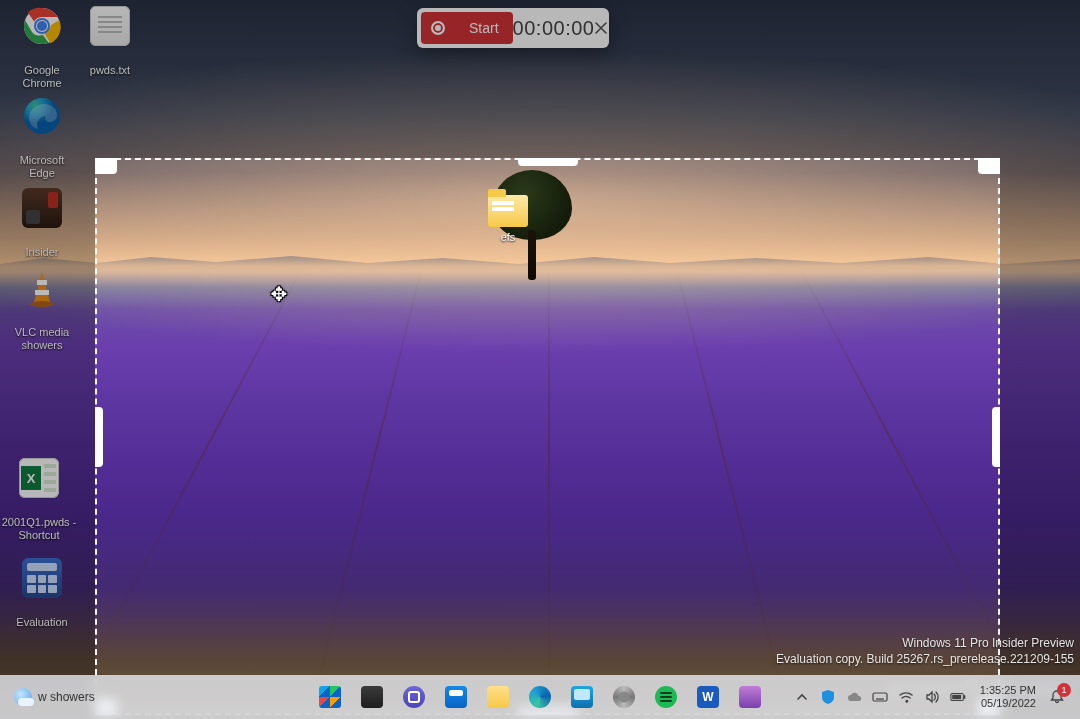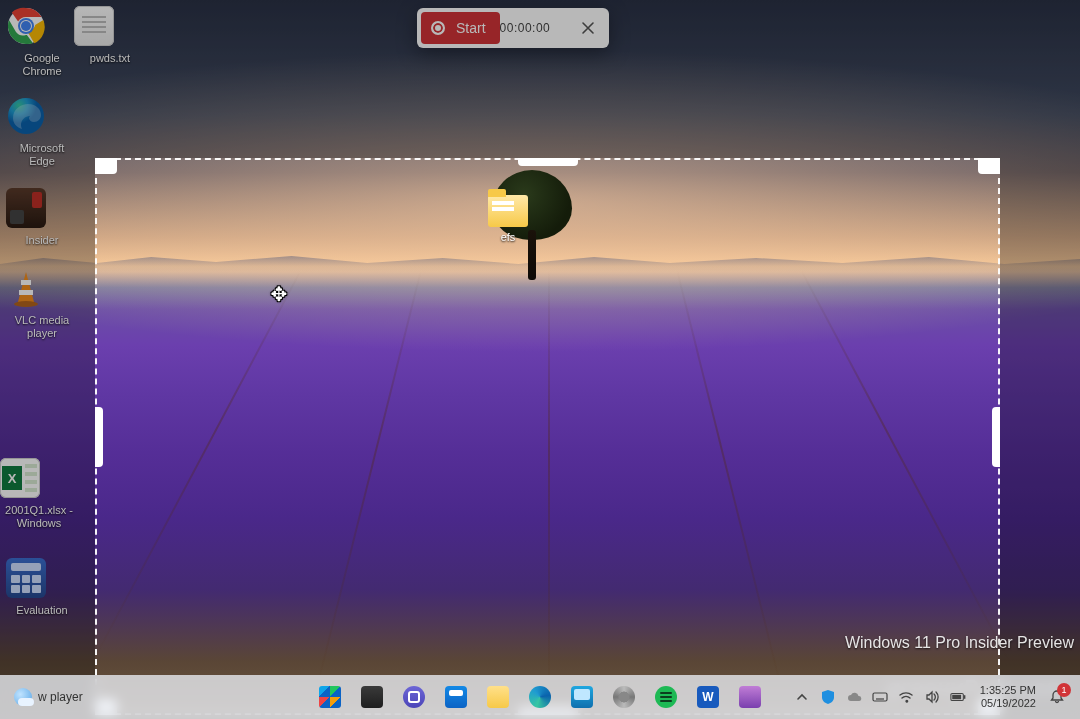--- a/index.html
+++ b/index.html
@@ -26,27 +26,27 @@
   #tree { position: absolute; left: 492px; top: 170px; width: 80px; height: 110px; }
   #tree .canopy { position:absolute; left:0; top:0; width:80px; height:70px; background: radial-gradient(circle at 40% 35%, #2a3a1b, #141c0a 70%); border-radius: 50% 50% 48% 48% / 55% 55% 45% 45%; }
   #tree .trunk { position:absolute; left:36px; top:60px; width:8px; height:50px; background: linear-gradient(#1a120a,#0d0905); border-radius: 3px; }
 
   
   #recorder {
     position:absolute; top:8px; left:417px; width:192px; height:40px;
     background:#fff; border-radius:6px; display:flex; align-items:center;
     box-shadow:0 6px 20px rgba(0,0,0,.35); padding:4px;
   }
-  #start-btn { height:32px; padding:0 14px 0 10px; background:#d13438; color:#fff; border:none; border-radius:4px; display:flex; align-items:center; gap:11px; font-size:14px; font-weight:500; cursor:pointer; }
+  #start-btn { height:32px; padding:0 14px 0 10px; background:#d13438; color:#fff; border:none; border-radius:4px; display:flex; align-items:center; gap:24px; font-size:14px; font-weight:500; cursor:pointer; }
   #start-btn .dot { width:14px; height:14px; border-radius:50%; border:2px solid #fff; background:#fff; box-shadow: inset 0 0 0 2px #d13438; }
-  #timer { flex:1; text-align:left; font-size:12px; color:#444; letter-spacing:.5px; }
+  #timer { flex:1; text-align:center; font-size:20px; color:#444; letter-spacing:.5px; }
   #close-rec { width:34px; height:32px; display:flex; align-items:center; justify-content:center; color:#555; font-size:14px; cursor:pointer; border-radius:4px; }
 
   
-  .dicon { position:absolute; width:72px; display:flex; flex-direction:column; gap:6px; cursor:pointer; }
+  .dicon { position:absolute; width:72px; display:flex; flex-direction:column; align-items:center; gap:18px; cursor:pointer; }
   .dicon .glyph { width:40px; height:40px; border-radius:6px; display:flex; align-items:center; justify-content:center; }
   .dicon .lbl { color:#fff; font-size:11px; line-height:13px; text-align:center; text-shadow:0 1px 2px rgba(0,0,0,.9); }
 
   
   #capture-region {
     position:absolute; left:95px; top:158px; width:905px; height:557px;
     border:2px dashed rgba(255,255,255,.95);
     box-shadow: 0 0 0 2000px rgba(0,0,0,.28);
   }
   .chandle { position:absolute; width:22px; height:16px; background:#fff; }
@@ -66,21 +66,21 @@
   }
 
   
   #efs-folder { position:absolute; left:485px; top:195px; width:46px; text-align:center; cursor:pointer; }
   #efs-folder .ficon { width:40px; height:32px; margin:0 auto; background:linear-gradient(#ffe9a8,#f7c948); border-radius:3px; position:relative; }
   #efs-folder .ficon::before { content:""; position:absolute; left:0; top:-6px; width:18px; height:8px; background:#f7c948; border-radius:2px 2px 0 0; }
   #efs-folder .ficon::after { content:""; position:absolute; left:4px; top:6px; width:22px; height:4px; background:#fff; box-shadow:0 6px 0 #fff; }
   #efs-folder .flbl { color:#fff; font-size:11px; text-shadow:0 1px 2px #000; margin-top:4px; }
 
   
-  #sysinfo { position:absolute; right:6px; bottom:68px; text-align:right; color:rgba(255,255,255,.88); font-size:16px; line-height:16px; text-shadow:0 1px 2px rgba(0,0,0,.7); }
+  #sysinfo { position:absolute; right:6px; bottom:52px; text-align:right; color:rgba(255,255,255,.88); font-size:12px; line-height:16px; text-shadow:0 1px 2px rgba(0,0,0,.7); }
   #watermark { position:absolute; right:14px; bottom:18px; color:rgba(255,255,255,.35); font-size:22px; font-style:italic; font-weight:600; letter-spacing:.5px; }
 
   
   #taskbar {
     position:absolute; left:0; right:0; bottom:0; height:44px;
     background:rgba(235,238,245,.78); backdrop-filter:blur(6px);
     display:flex; align-items:center; justify-content:center;
   }
   #weather { position:absolute; left:6px; bottom:0; height:44px; display:flex; align-items:center; gap:6px; padding:0 8px; color:#333; font-size:12px; cursor:pointer; }
   #weather .wic { width:18px; height:18px; border-radius:50%; background:radial-gradient(circle at 35% 35%, #bfe3ff, #5aa6e6); position:relative; }
@@ -190,30 +190,30 @@
 
   <div class="dicon" style="left:6px; top:268px">
     <div class="glyph">
       <svg viewBox="0 0 40 40" width="40" height="40">
           <polygon points="20,4 28,34 12,34" fill="#f28c1c"></polygon>
           <rect x="15" y="12" width="10" height="5" fill="#fff"></rect>
           <rect x="13" y="22" width="14" height="5" fill="#fff"></rect>
           <ellipse cx="20" cy="36" rx="12" ry="3" fill="#b5651d"></ellipse>
         </svg>
     </div>
-    <div class="lbl">VLC media player</div>
+    <div class="lbl">VLC media showers</div>
   </div>
 
 
   <div class="dicon" style="left:0px; top:458px; width:78px">
     <div class="glyph" style="background:#fff;position:relative;box-shadow:inset 0 0 0 1px #cfcfcf">
       <div style="position:absolute;left:2px;top:8px;width:20px;height:24px;background:#107c41;color:#fff;font-weight:700;font-size:13px;display:flex;align-items:center;justify-content:center">X</div>
       <div style="position:absolute;right:3px;top:6px;width:12px;height:28px;background:repeating-linear-gradient(#d9ead3 0 4px,#fff 4px 8px)"></div>
     </div>
-    <div class="lbl">2001Q1.xlsx - Windows</div>
+    <div class="lbl">2001Q1.pwds - Shortcut</div>
   </div>
 
   <div class="dicon" style="left:6px; top:558px">
     <div class="glyph" style="background:linear-gradient(#3c6fd1,#274a91);position:relative">
       <div style="position:absolute;left:5px;top:5px;right:5px;height:8px;background:#cfe0ff;border-radius:2px"></div>
       <div style="position:absolute;left:5px;top:17px;right:5px;bottom:5px;display:grid;grid-template-columns:repeat(3,1fr);gap:2px">
         <span style="background:#cfe0ff;border-radius:1px"></span>
           <span style="background:#cfe0ff;border-radius:1px"></span>
           <span style="background:#cfe0ff;border-radius:1px"></span>
         <span style="background:#cfe0ff;border-radius:1px"></span>
@@ -250,28 +250,29 @@
 
   <div id="move-cursor">✥</div>
 
   <div id="efs-folder">
     <div class="ficon"></div>
     <div class="flbl">efs</div>
   </div>
 
   <div id="sysinfo">
     <div>Windows 11 Pro Insider Preview</div>
+    <div>Evaluation copy. Build 25267.rs_prerelease.221209-155</div>
   </div>
   <div id="watermark">groovyPost.com</div>
 
   <div id="taskbar">
 
     <div id="weather">
       <span class="wic"></span>
-      <span>w player</span>
+      <span>w showers</span>
     </div>
 
     <div id="tb-center">
       <div class="tbtn" title="Start">
         <div class="tico ic-start"></div>
       </div>
 
 
       <div class="tbtn" title="Task view">
           <div class="tico ic-tv"></div>

